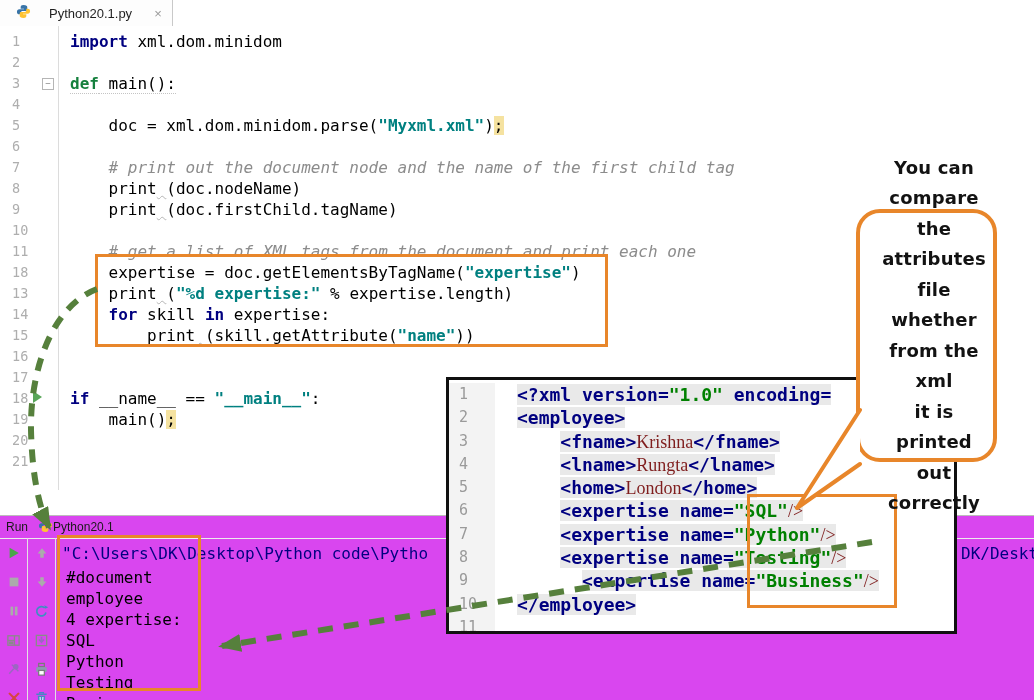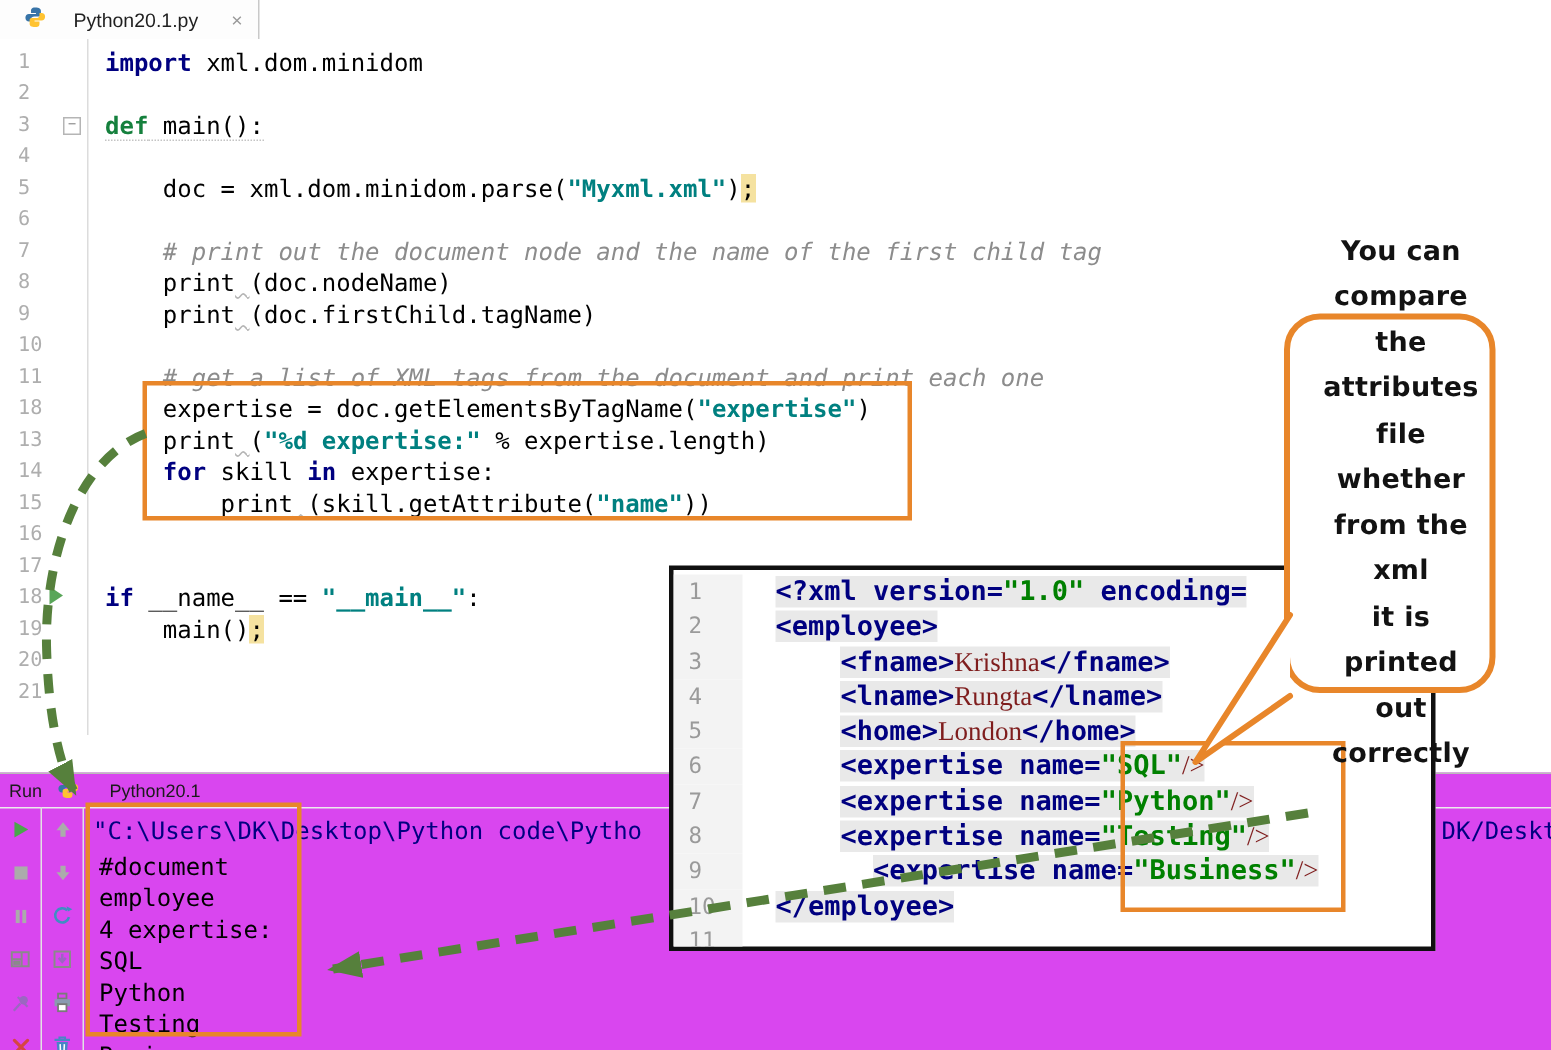--- a/index.html
+++ b/index.html
@@ -28,21 +28,21 @@
   .s-plu{color:#000;border-bottom:1.5px dotted #c4c4c4;}
   .fold-icon{position:absolute;left:42px;top:5px;width:10px;height:10px;border:1px solid #b5b5b5;
              background:#fff;color:#8a8a8a;font:9px/8px "DejaVu Sans Mono",monospace;text-align:center;}
   .run-gutter-icon{position:absolute;left:33px;top:3px;width:0;height:0;
              border-left:9px solid #59A659;border-top:6px solid transparent;border-bottom:6px solid transparent;}
   
   .runpanel{position:absolute;left:0;top:515px;width:1034px;height:210px;background:#d946ef;
             border-top:1px solid #bcbcbc;box-sizing:border-box;}
   .run-header{display:flex;align-items:center;height:22px;padding-left:6px;gap:10px;
               font-size:12px;color:#1a1a1a;border-bottom:1px solid #ececec;}
-  .run-tab{display:flex;align-items:center;gap:20px;}
+  .run-tab{display:flex;align-items:center;gap:0;}
   .tool-col{position:absolute;top:22px;bottom:0;display:flex;flex-direction:column;align-items:center;
             gap:11px;padding-top:8px;box-sizing:border-box;}
   .tool-col1{left:0;width:28px;border-right:1px solid #e2e2e2;}
   .tool-col2{left:28px;width:28px;border-right:1px solid #e2e2e2;}
   .tbtn{width:18px;height:18px;display:flex;align-items:center;justify-content:center;cursor:pointer;}
   .console-left{position:absolute;left:62px;top:27px;font:16px/21px "DejaVu Sans Mono","Liberation Mono",monospace;
                 color:#000080;white-space:pre;}
   .console-right{position:absolute;left:961px;top:27px;font:16px/21px "DejaVu Sans Mono","Liberation Mono",monospace;
                 color:#000080;white-space:pre;}
   .out-lines{position:absolute;left:66px;top:51px;font:16px/21px "DejaVu Sans Mono","Liberation Mono",monospace;color:#000;}

